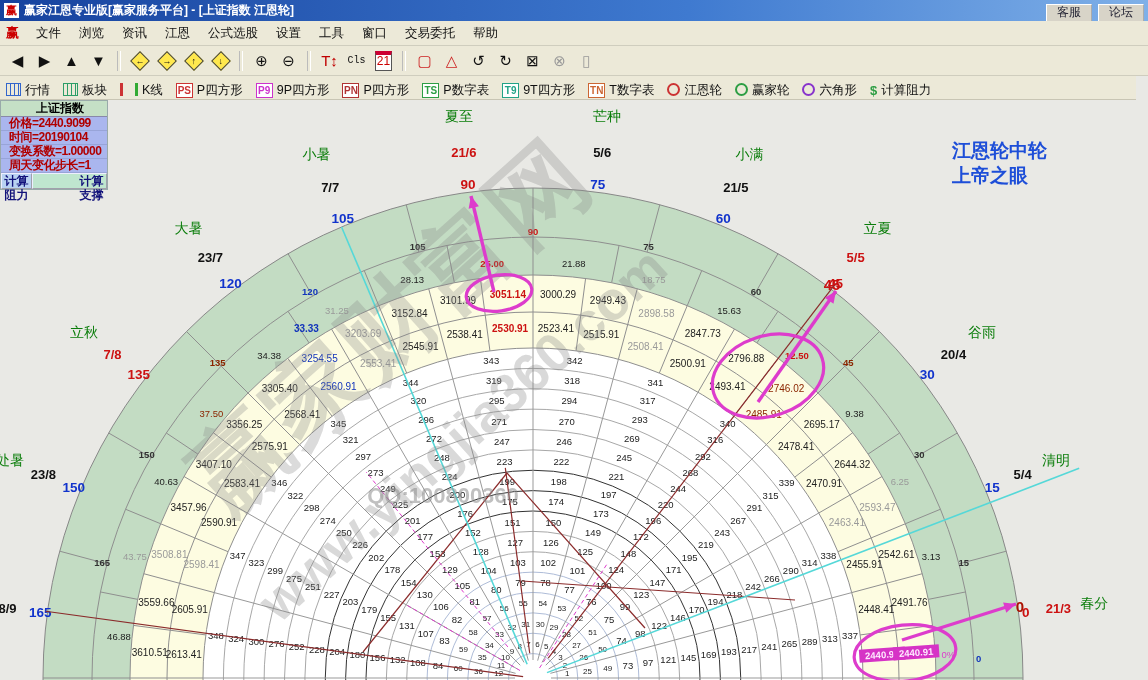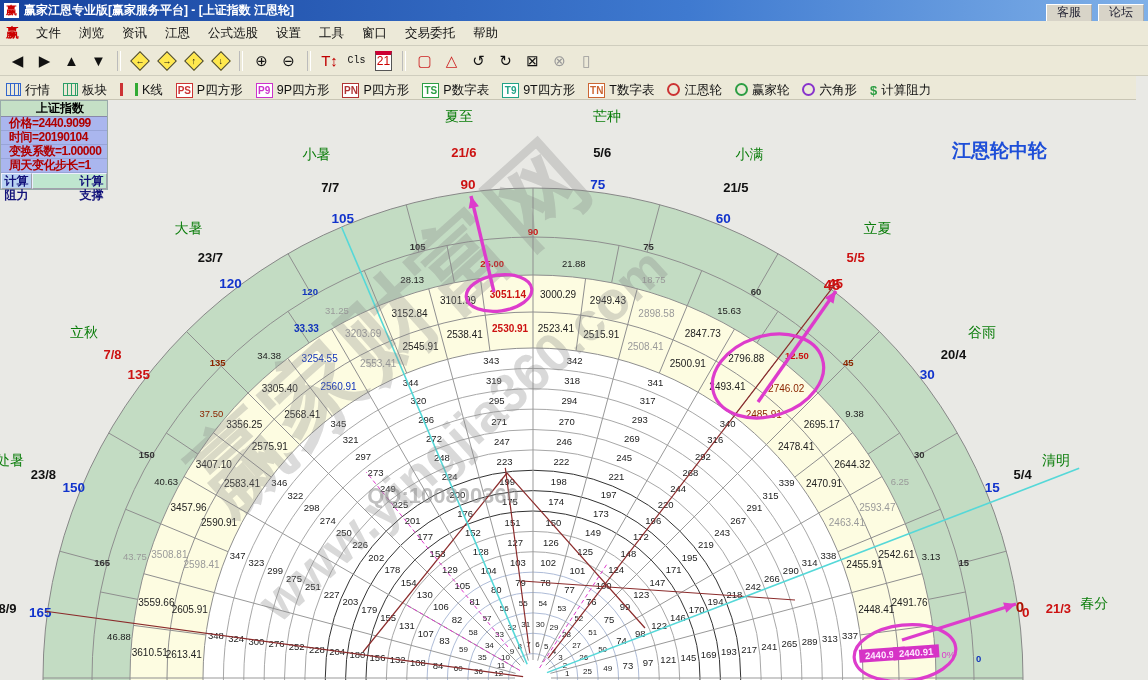--- a/index.html
+++ b/index.html
@@ -612,13 +612,14 @@
       <div class="rw">周天变化步长=1</div>
     </div>
   <div class="btns" id="panel-btns">
       <div class="b1">计算阻力</div>
       <div class="b2">计算支撑</div>
     </div>
 </div>
 
 <div id="annotation">
   <div>江恩轮中轮</div>
+  <div>上帝之眼</div>
 </div>
 
 </body></html>

